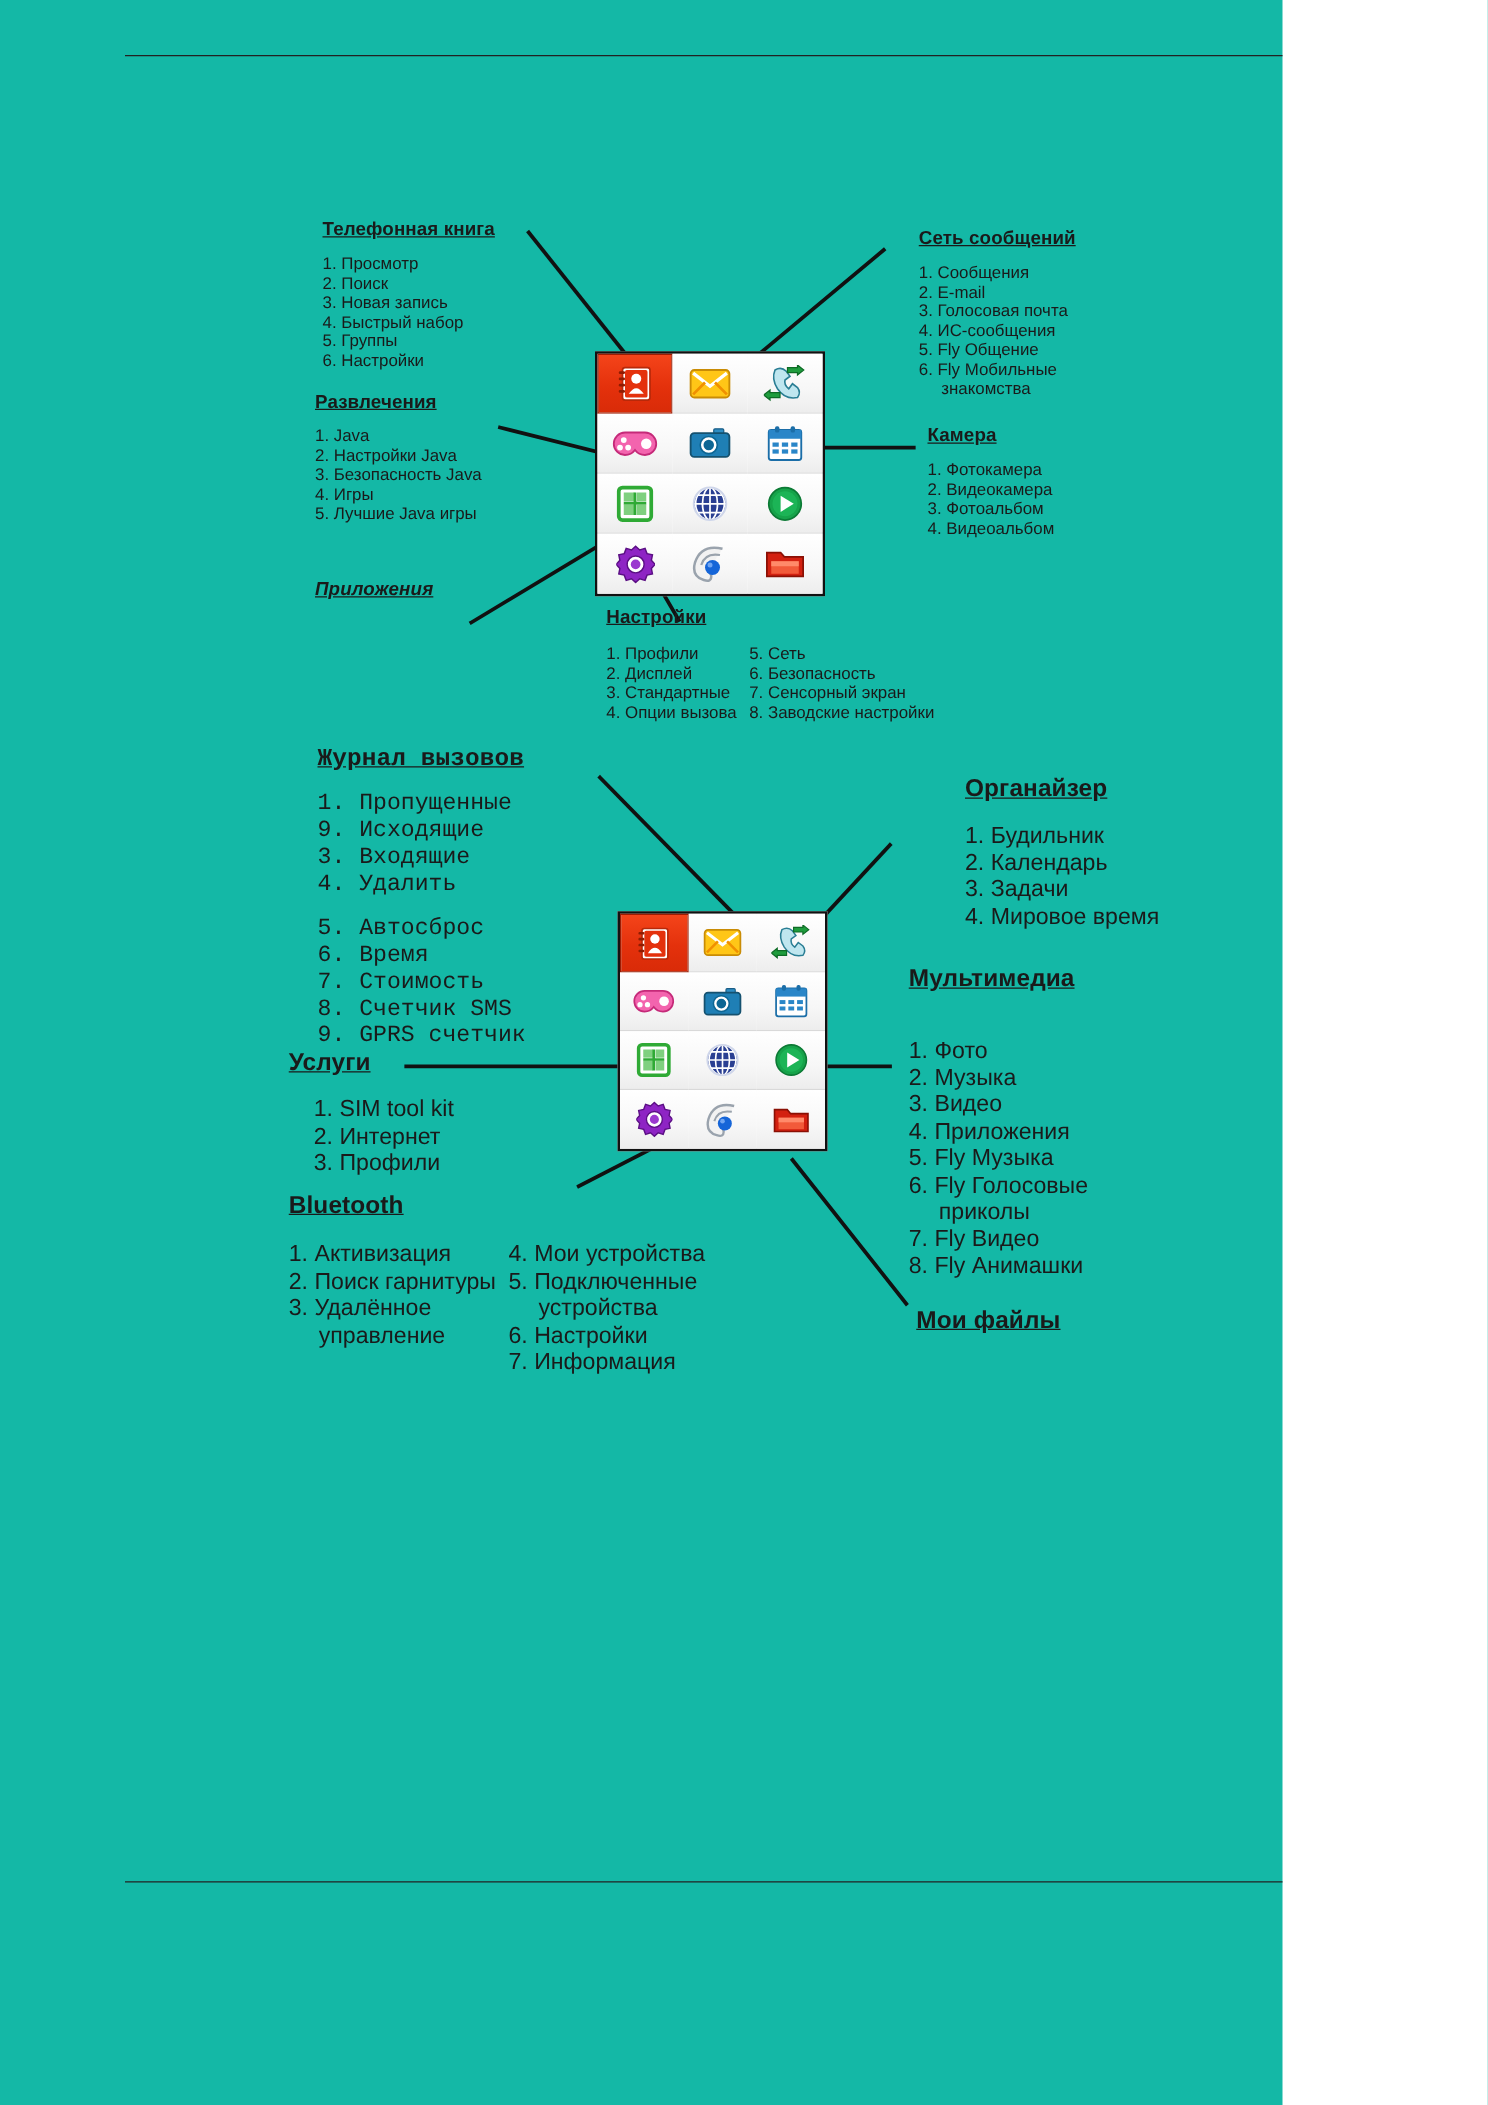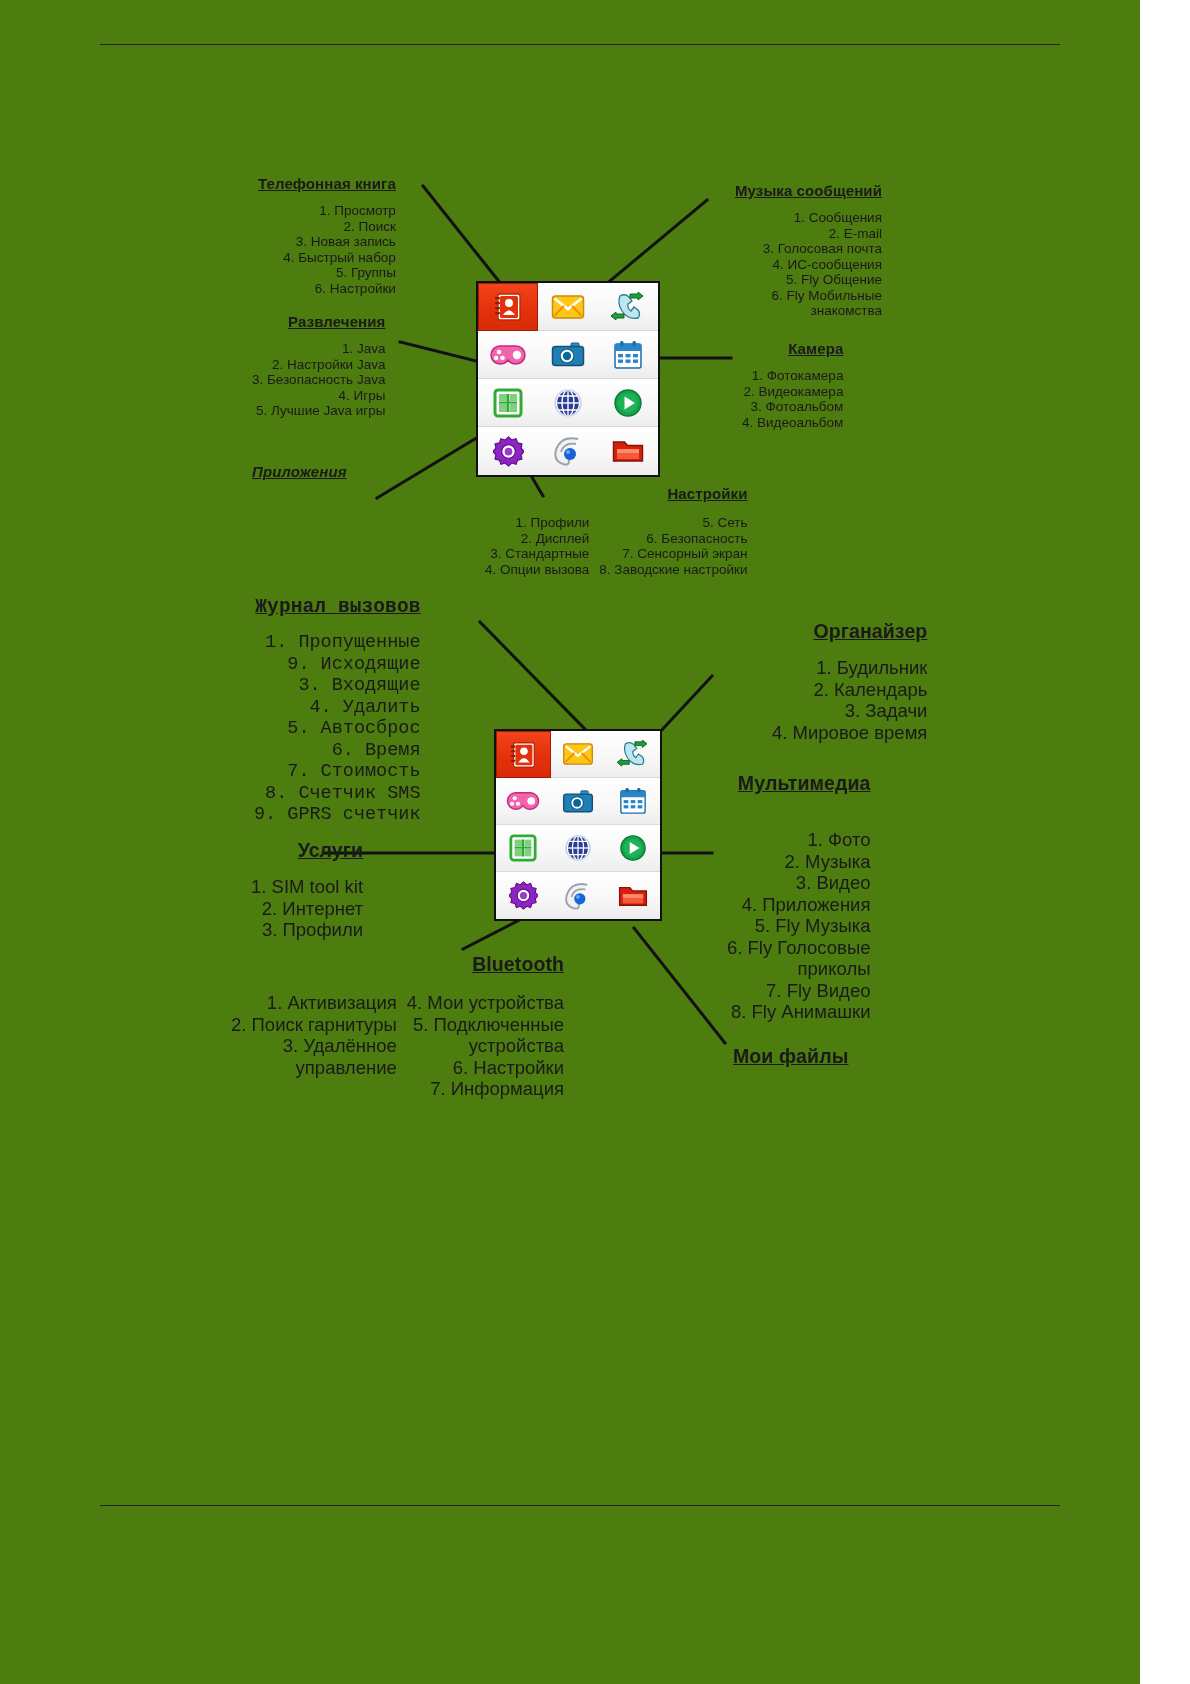--- a/index.html
+++ b/index.html
@@ -6,25 +6,24 @@
     margin: 0;
     padding: 0;
     background: #ffffff;
   }
   body {
     font-family: "Liberation Sans", sans-serif;
     color: #1a1a1a;
   }
   #page {
     position: relative;
-    width: 1140px;
+    width: 1026px;
     height: 1684px;
-    background: #4d7c0f;
+    background: #14b8a6;
     overflow: hidden;
-    text-align: right;
   }
   .rule {
     position: absolute;
     left: 100px;
     width: 960px;
     height: 0;
     border-top: 1.5px solid #222;
   }
   #rule-top { top: 44px; }
   #rule-bottom { top: 1505px; }
@@ -271,21 +270,21 @@
       <li>4. Игры</li>
       <li>5. Лучшие Java игры</li>
     </ol>
   </div>
 
   <div class="block d1" style="left:252px; top:463px;font-style:italic;">
     <div class="heading">Приложения</div>
   </div>
 
   <div class="block d1" style="left:735px; top:182px;">
-    <div class="heading">Музыка сообщений</div>
+    <div class="heading">Сеть сообщений</div>
     <ol class="items">
       <li>1. Сообщения</li>
       <li>2. E-mail</li>
       <li>3. Голосовая почта</li>
       <li>4. ИС-сообщения</li>
       <li>5. Fly Общение</li>
       <li>6. Fly Мобильные</li>
       <li class="cont" style="padding-left:18px">знакомства</li>
     </ol>
   </div>
@@ -446,21 +445,21 @@
     </div>
   </div>
 
   <div class="block d2" style="left:254px; top:596px;font-family:Liberation Mono, monospace;">
     <div class="heading">Журнал вызовов</div>
     <ol class="items">
       <li>1. Пропущенные</li>
       <li>9. Исходящие</li>
       <li>3. Входящие</li>
       <li>4. Удалить</li>
-      <li style="margin-top:0">5. Автосброс</li>
+      <li style="margin-top:14px">5. Автосброс</li>
       <li>6. Время</li>
       <li>7. Стоимость</li>
       <li>8. Счетчик SMS</li>
       <li>9. GPRS счетчик</li>
     </ol>
   </div>
 
   <div class="block d2" style="left:231px; top:839px;">
     <div class="heading">Услуги</div>
     <ol class="items" style="margin-left:20px">

